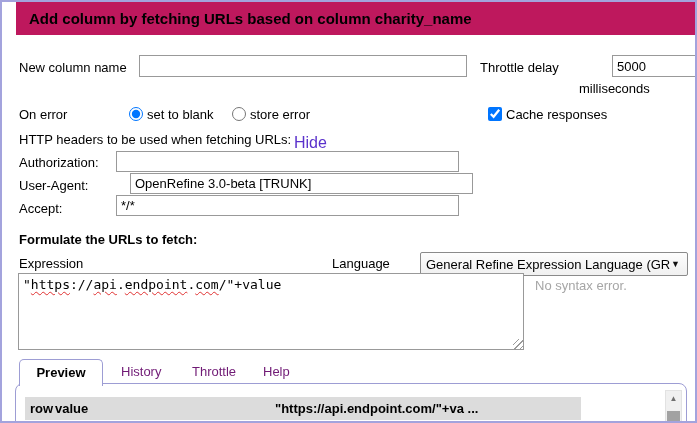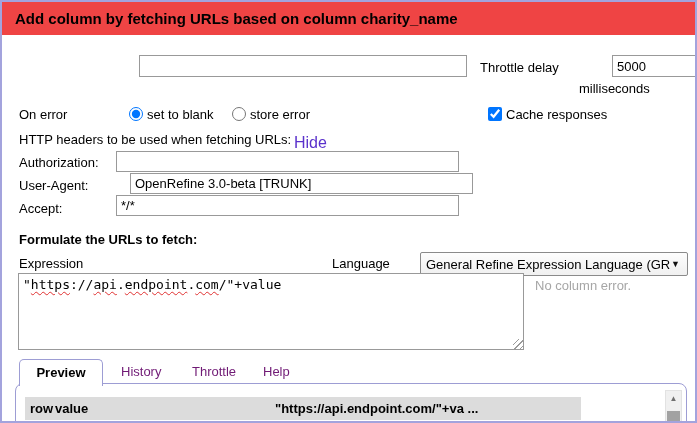--- a/index.html
+++ b/index.html
@@ -1,20 +1,20 @@
 <!DOCTYPE html>
 <html><head>
 <meta charset="utf-8">
 <style>
   html,body{margin:0;padding:0;background:#c9c9ec;}
   .stage{position:relative;width:697px;height:423px;overflow:hidden;
          font-family:"Liberation Sans",sans-serif;font-size:13px;color:#000;}
   .dialog{position:absolute;inset:0;background:#fff;border:2px solid #a3a3dd;
           box-sizing:border-box;overflow:hidden;}
-  .titlebar{position:absolute;left:0;top:0;right:0;height:33px;background:#ef4444;
+  .titlebar{position:absolute;left:14px;top:0;right:0;height:33px;background:#be185d;
             font-size:15px;font-weight:bold;line-height:33px;padding-left:13px;box-sizing:border-box;}
   .lbl{position:absolute;white-space:nowrap;}
   .bold{font-weight:bold;}
   input.txt{position:absolute;box-sizing:border-box;border:1px solid #999;background:#fff;
             font-family:"Liberation Sans",sans-serif;font-size:13px;padding:2px 4px;margin:0;height:22px;}
   input.radio,input.chk{position:absolute;margin:0;width:14px;height:14px;}
   .link{color:#701a75;text-decoration:none;cursor:pointer;}
   .minilink{font-size:16px;color:#5a31cc;border-bottom:1px dotted #5a31cc;cursor:pointer;}
   .selectwrap{position:absolute;left:418px;top:250px;width:268px;height:24px;
               border:1px solid #8a8a8a;background:linear-gradient(#fdfdfd,#f0f0f0);
@@ -47,20 +47,21 @@
   .sbar .thumb{position:absolute;left:1px;right:1px;top:20px;bottom:-2px;background:#a2a2a2;cursor:grab;}
 </style>
 </head>
 <body>
 
 <div class="stage">
   <div class="dialog">
 
     <div class="titlebar">Add column by fetching URLs based on column charity_name</div>
 
+    <span class="lbl" style="left:17px;top:58px">New column name</span>
     <input class="txt" style="left: 137px; top: 53px; width: 328px;" type="text" value="">
     <span class="lbl" style="left:478px;top:58px">Throttle delay</span>
     <input class="txt" style="left: 566px; top: 53px; width: 96px; margin-left: 44px;" type="text" value="5000">
     <span class="lbl" style="left:577px;top:79px">milliseconds</span>
 
     <span class="lbl" style="left:17px;top:105px">On error</span>
     <input class="radio" type="radio" name="onerror" style="left: 127px; top: 105px;" checked="">
     <span class="lbl" style="left:145px;top:105px">set to blank</span>
     <input class="radio" type="radio" name="onerror" style="left: 230px; top: 105px;">
     <span class="lbl" style="left:248px;top:105px">store error</span>
@@ -80,21 +81,21 @@
     <span class="lbl bold" style="left:17px;top:230px">Formulate the URLs to fetch:</span>
     <span class="lbl" style="left:17px;top:254px">Expression</span>
     <span class="lbl" style="left:330px;top:254px">Language</span>
     <div class="selectwrap">
       <span class="seltext">General Refine Expression Language (GREL)</span>
       <span class="arrow">▼</span>
     </div>
 
     <div class="exprbox" spellcheck="true">"<span class="sq">https</span>://<span class="sq">api</span>.<span class="sq">endpoint</span>.<span class="sq">com</span>/"+value</div>
     <span class="resizegrip" style="left:511px;top:337px;position:absolute"></span>
-    <span class="lbl graytext" style="left:533px;top:276px">No column error.</span>
+    <span class="lbl graytext" style="left:533px;top:276px">No syntax error.</span>
 
     <div class="tab-active">Preview</div>
     <span class="tablink link" style="left:119px">History</span>
     <span class="tablink link" style="left:190px">Throttle</span>
     <span class="tablink link" style="left:261px">Help</span>
 
     <div class="panel">
       <div class="thead">
         <span class="c-row">row</span>
         <span class="c-value">value</span>

